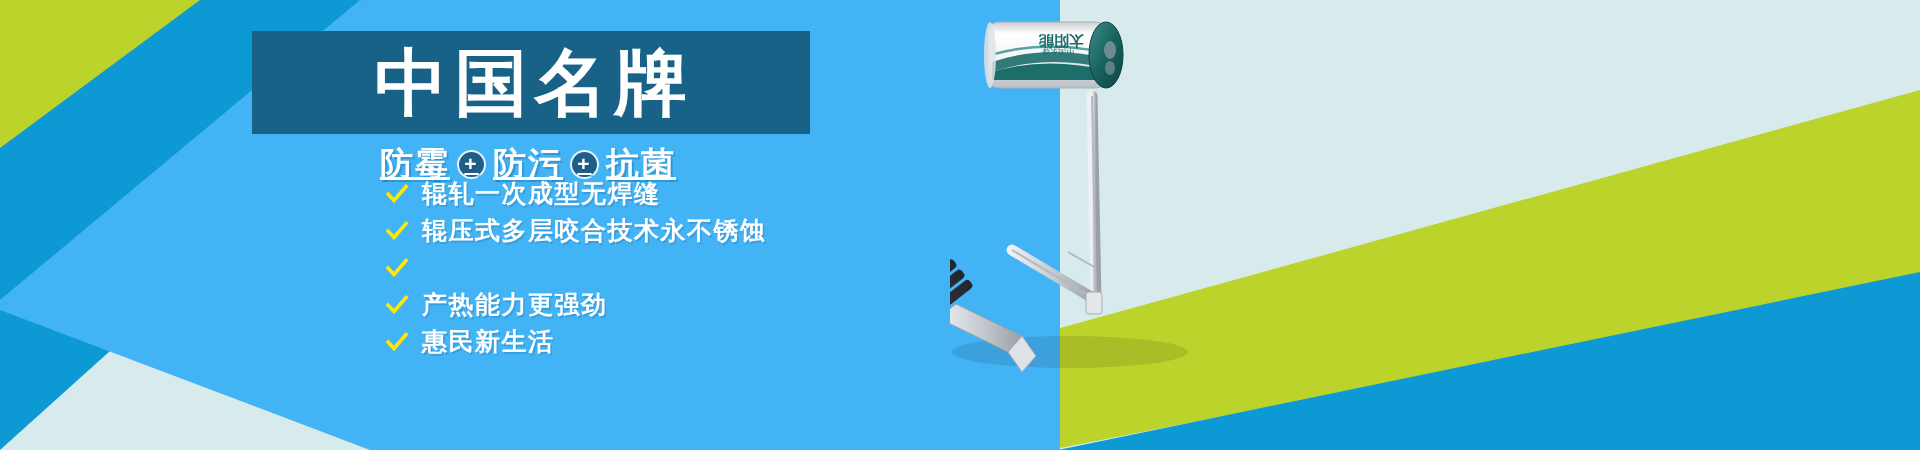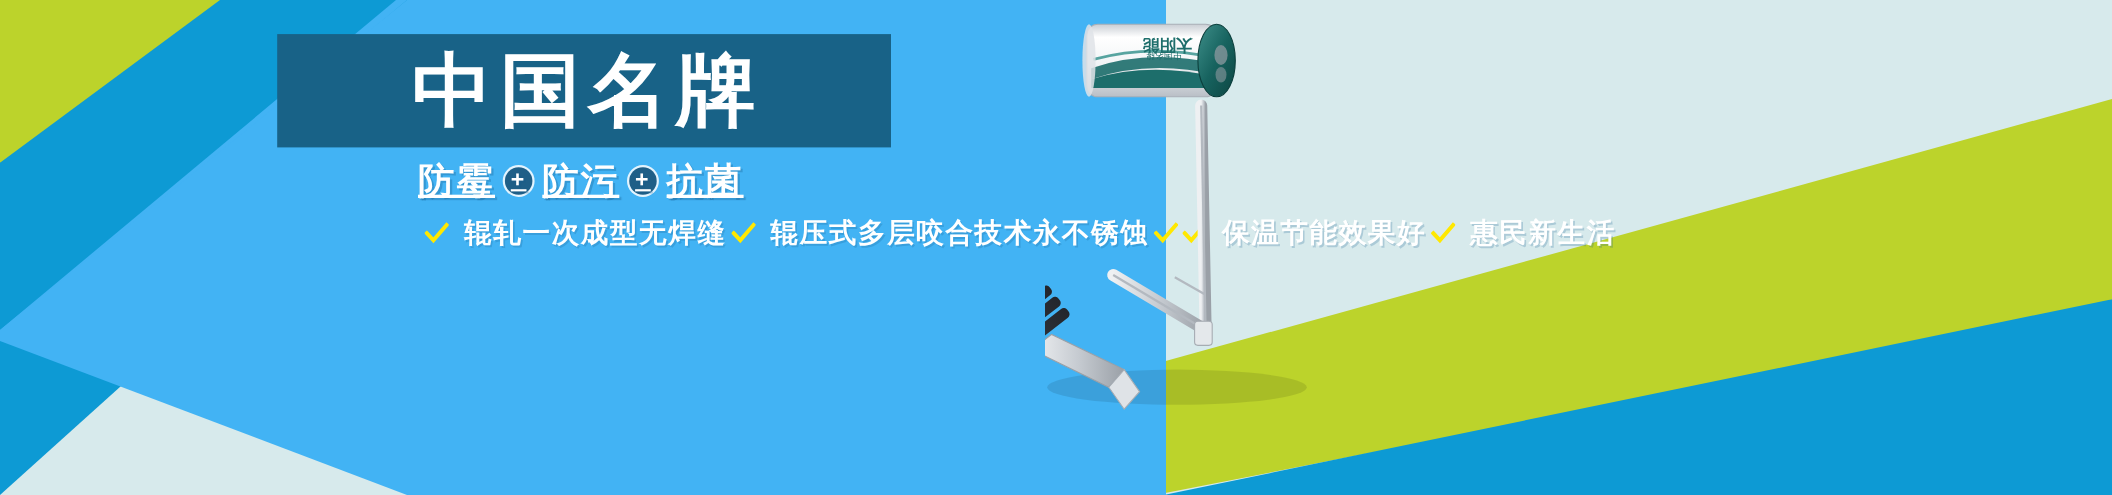--- a/index.html
+++ b/index.html
@@ -106,23 +106,23 @@
     font-weight:bold;
     line-height:24px;
     text-align:center;
     flex:0 0 auto;
     box-shadow:0 0 0 2px rgba(255,255,255,.85);
   }
 
   
   #features {
     position:absolute;
-    left:386px; top:195px;
+    left:386px; top:177px;
     display:flex;
-    flex-direction:row;
+    flex-direction:column;
     gap:4px;
   }
   .feature-row {
     display:flex;
     align-items:center;
     gap:14px;
     height:33px;
   }
   .check-icon {
     width:22px; height:22px;
@@ -192,21 +192,21 @@
     <div class="feature-row">
       <svg class="check-icon" viewBox="0 0 22 22">
         <path d="M2 11 L8 17.5 L20 3.5" fill="none" stroke="#ffe800" stroke-width="3.6" stroke-linecap="square"></path>
       </svg>
     </div>
 
     <div class="feature-row">
       <svg class="check-icon" viewBox="0 0 22 22">
         <path d="M2 11 L8 17.5 L20 3.5" fill="none" stroke="#ffe800" stroke-width="3.6" stroke-linecap="square"></path>
       </svg>
-      <span class="feature-text">保温节能效果好</span>
+      <span class="feature-text">产热能力更强劲</span>
     </div>
 
     <div class="feature-row">
       <svg class="check-icon" viewBox="0 0 22 22">
         <path d="M2 11 L8 17.5 L20 3.5" fill="none" stroke="#ffe800" stroke-width="3.6" stroke-linecap="square"></path>
       </svg>
       <span class="feature-text">惠民新生活</span>
     </div>
 
   </div>

